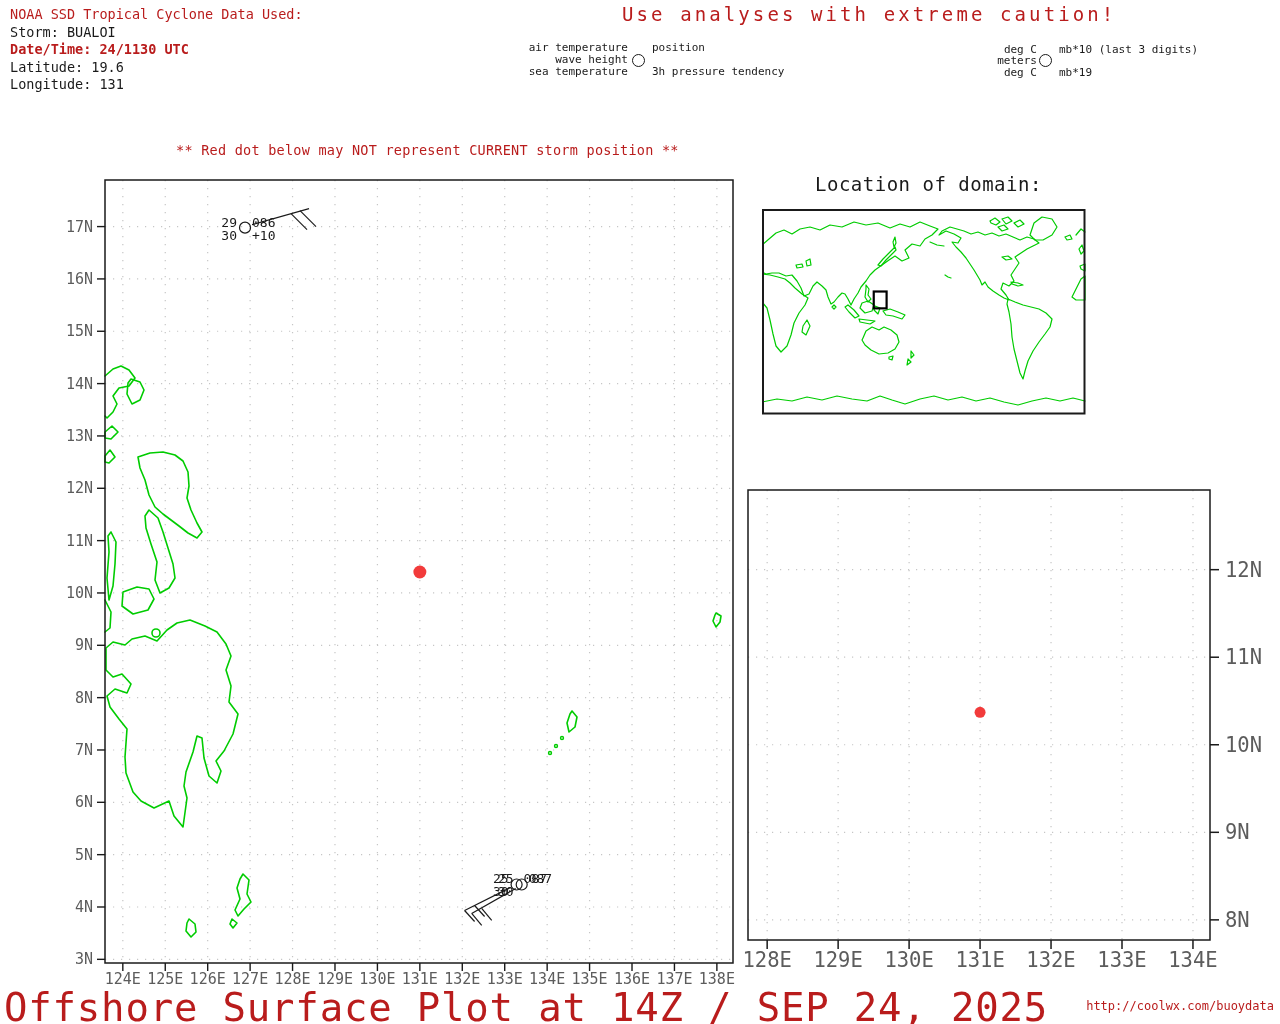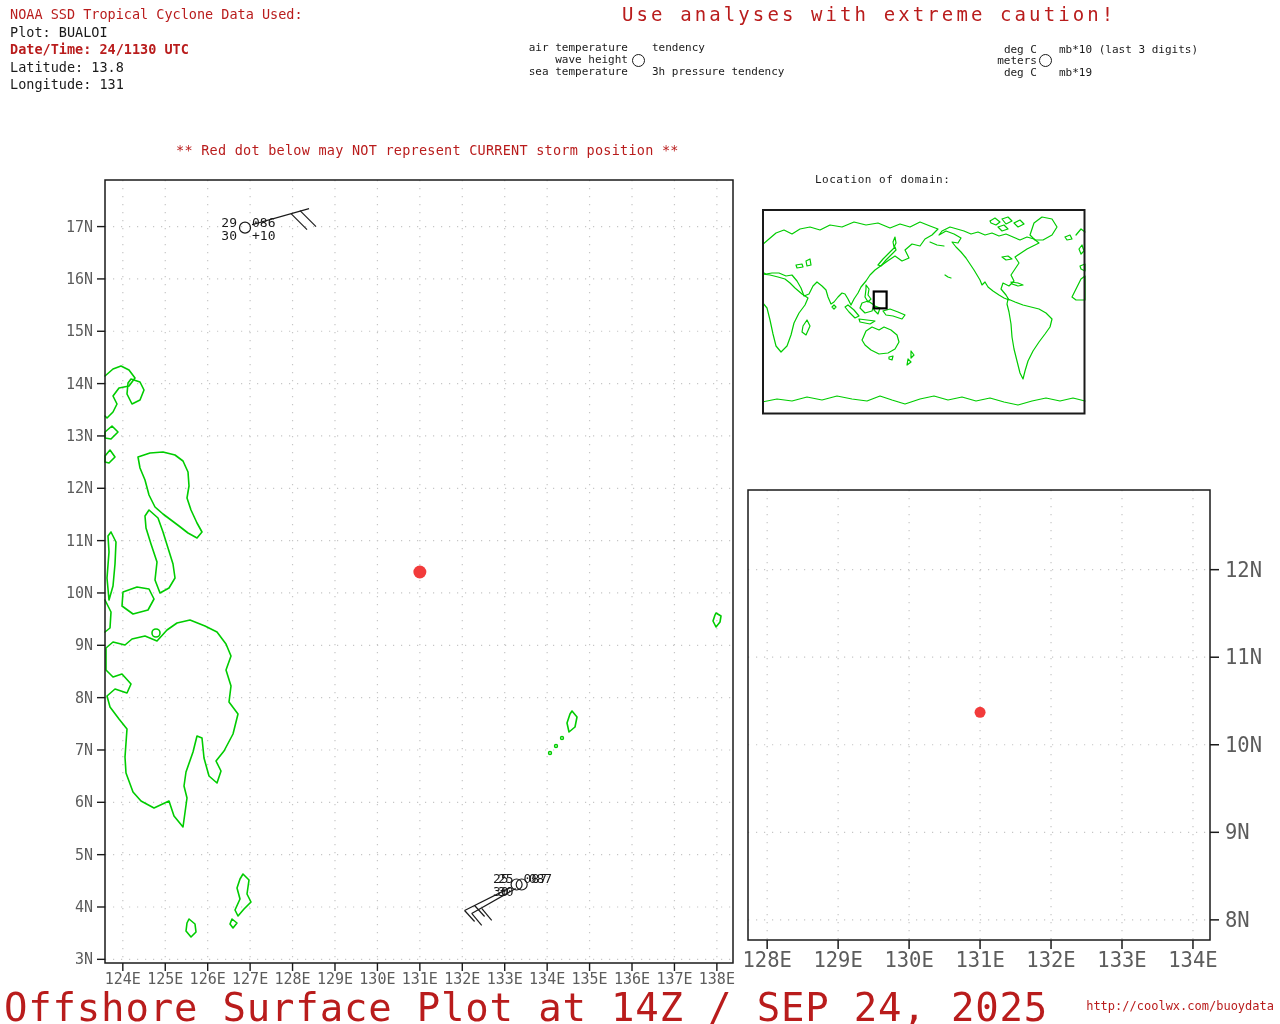--- a/index.html
+++ b/index.html
@@ -19,44 +19,44 @@
   .lg3b{left:652px;top:65px}
   .c1{left:632px;top:54px}
   .r1a{left:937px;top:43px;width:100px}
   .r1b{left:1059px;top:43px}
   .r2a{left:937px;top:54px;width:100px}
   .c2{left:1039px;top:54px}
   .r3a{left:937px;top:66px;width:100px}
   .r3b{left:1059px;top:66px}
   .circ{width:11px;height:11px;border:1.4px solid #1a1a1a;border-radius:50%}
   .warning{left:176px;top:142px;font-size:13.5px;letter-spacing:0.25px}
-  .inset-title{left:815px;top:173px;font-size:11px;letter-spacing:0.5px}
+  .inset-title{left:815px;top:173px;font-size:19px;letter-spacing:0.5px}
   #main-map{left:55px;top:170px}
   #world-map{left:762px;top:209px}
   #zoom-map{left:742px;top:480px}
   .f-title{left:4px;top:985px;font-size:39px;letter-spacing:0.8px;color:#b91c1c}
   .f-url{left:1008px;top:999px;width:266px;font-size:12px}
 </style>
 </head>
 <body>
 
 <div>
 
   <div class="abs hdr">
     <div class="red">NOAA SSD Tropical Cyclone Data Used:</div>
-    <div>Plot: BUALOI</div>
+    <div>Storm: BUALOI</div>
     <div class="red b">Date/Time: 24/1130 UTC</div>
-    <div>Latitude: 13.8</div>
+    <div>Latitude: 19.6</div>
     <div>Longitude: 131</div>
   </div>
 
   <div class="abs caution red">Use analyses with extreme caution!</div>
 
   <div class="abs lg lg1a ra">air temperature</div>
-  <div class="abs lg lg1b">tendency</div>
+  <div class="abs lg lg1b">position</div>
   <div class="abs lg lg2a ra">wave height</div>
   <div class="abs circ c1"></div>
   <div class="abs lg lg3a ra">sea temperature</div>
   <div class="abs lg lg3b">3h pressure tendency</div>
 
   <div class="abs lg r1a ra">deg C</div>
   <div class="abs lg r1b">mb*10 (last 3 digits)</div>
   <div class="abs lg r2a ra">meters</div>
   <div class="abs circ c2"></div>
   <div class="abs lg r3a ra">deg C</div>

